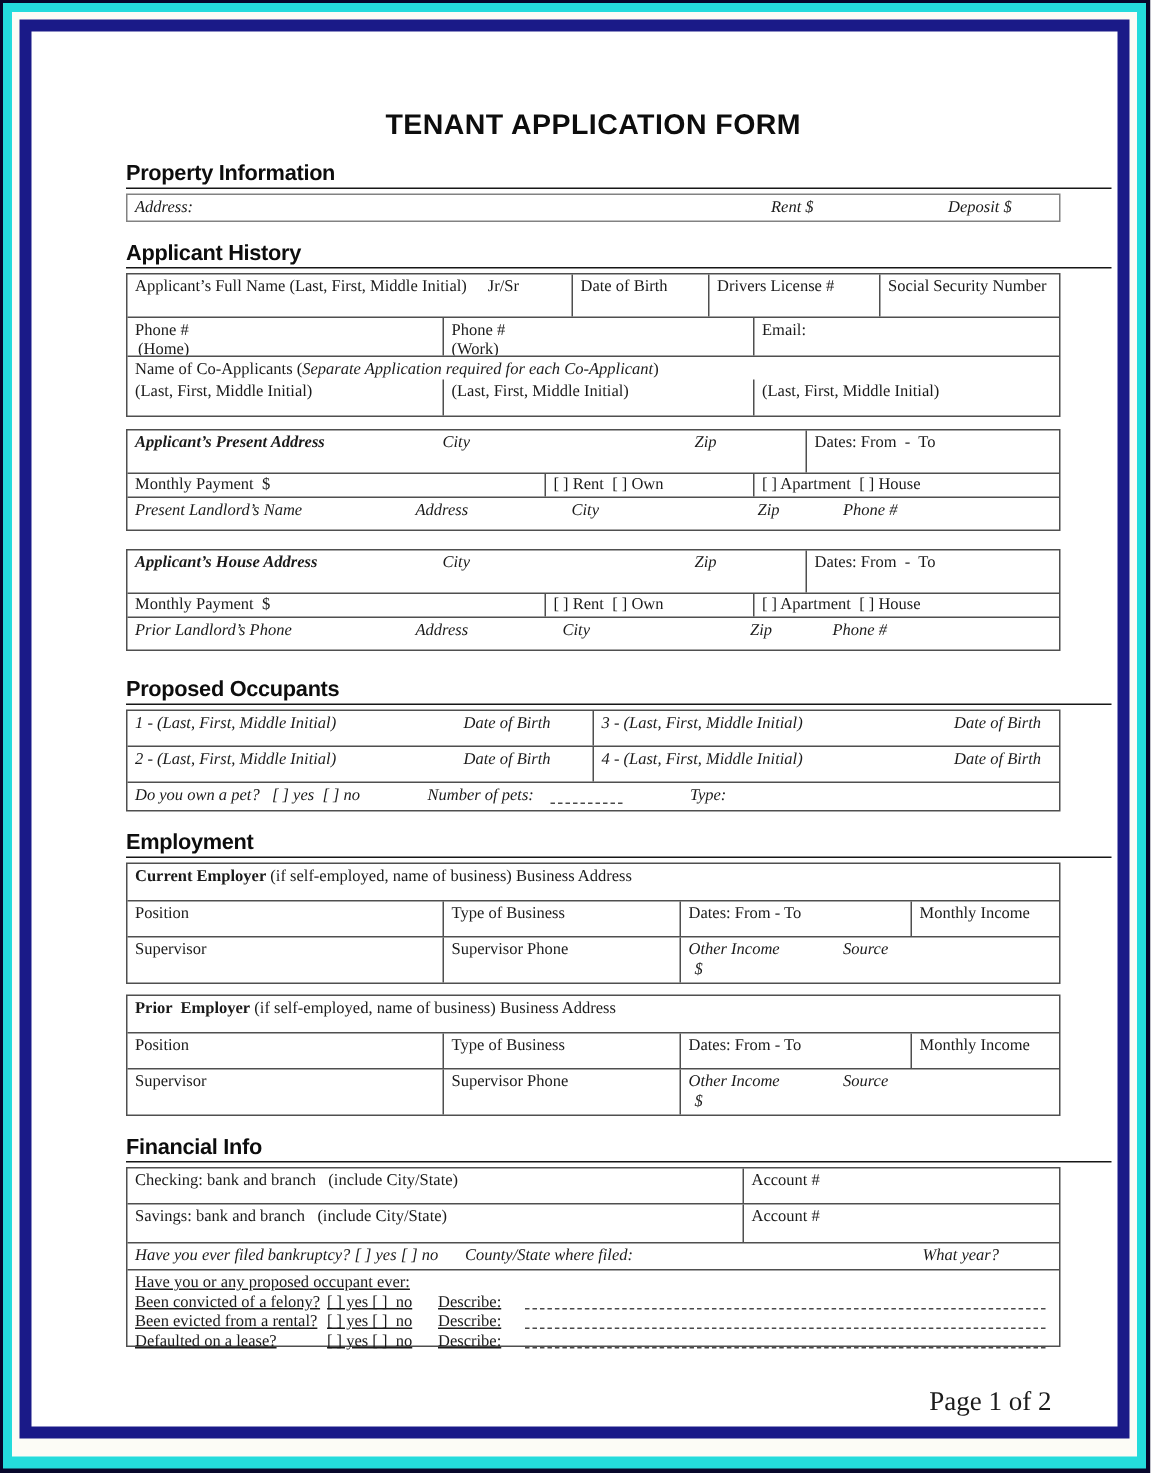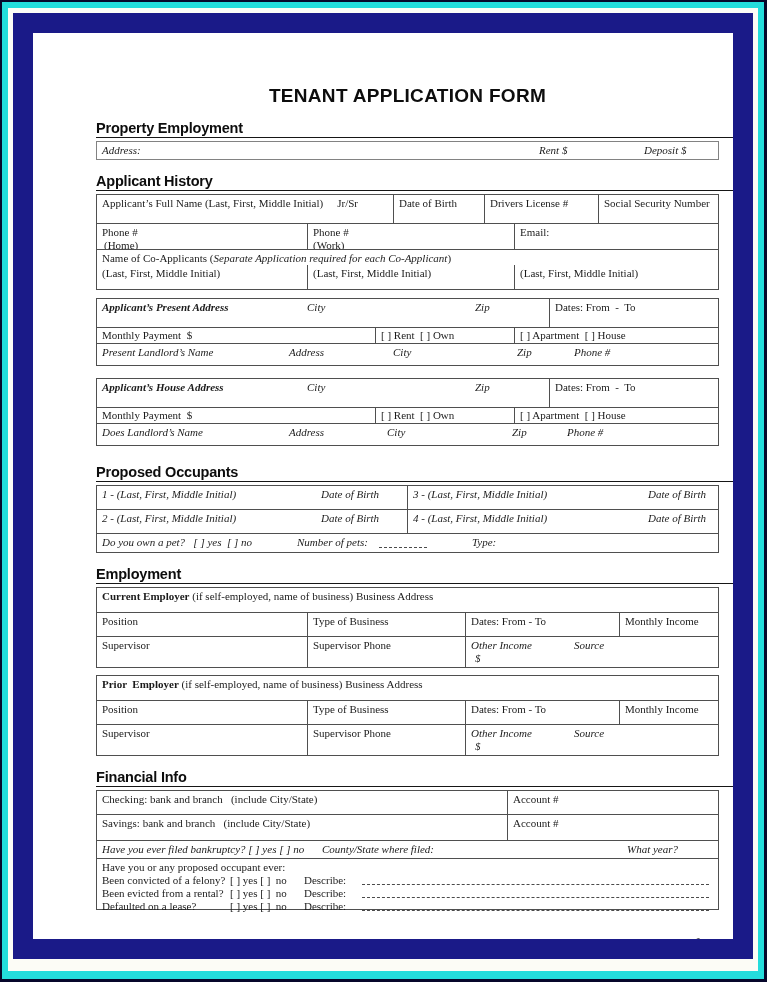--- a/index.html
+++ b/index.html
@@ -1,21 +1,21 @@
 <!DOCTYPE html>
 <html><head>
 <meta charset="utf-8">
 <style>
   * { margin:0; padding:0; box-sizing:border-box; }
   html,body { width:767px; height:982px; }
   body { font-family:"Liberation Serif", serif; color:#1b1b1b; background:#fff; }
   .frame-outer { width:767px; height:982px; background:#07072b; padding:2px 3px 3px 2px; }
   .frame-cyan  { width:100%; height:100%; background:#24dcdc; padding:6px 6px 8px 6px; }
   .frame-gap   { width:100%; height:100%; background:#fcfcf6; padding:5px 5px 12px 5px; }
-  .frame-navy  { width:100%; height:100%; background:#1a1a88; padding:20px; }
+  .frame-navy  { width:100%; height:100%; background:#1a1a88; padding:8px; }
   .page        { width:100%; height:100%; background:#ffffff; overflow:hidden; }
   .content { margin-left:63px; width:657px; }
   .doc-title { margin-top:52px; width:623px; text-align:center; font-family:"Liberation Sans", sans-serif;
                font-weight:800; font-size:19px; letter-spacing:.3px; color:#0d0d0d; }
   .sec-head { margin-top:13px; margin-bottom:3px; width:657px; border-bottom:1px solid #161616;
               font-family:"Liberation Sans", sans-serif; font-weight:700; font-size:14.5px;
               letter-spacing:-.2px; padding-bottom:1px; color:#0d0d0d; }
   .t { width:623px; border:1px solid #4f4f4f; font-size:11px; line-height:13px; background:#fff; }
   .t.gray { border-color:#828282; }
   .tr { display:flex; border-top:1px solid #4f4f4f; position:relative; }
@@ -45,24 +45,24 @@
 
 <div class="frame-outer">
 <div class="frame-cyan">
 <div class="frame-gap">
 <div class="frame-navy">
 <div class="page">
 <div class="content">
 
   <div class="doc-title">TENANT APPLICATION FORM</div>
 
-  <div class="sec-head">Property Employment</div>
+  <div class="sec-head">Property Information</div>
   <div class="t gray" style="height:19px; position:relative;">
     <span class="abs" style="left:5px">Address:</span>
-    <span class="abs" style="left:442px">Rent $</span>
+    <span class="abs" style="left:429px">Rent $</span>
     <span class="abs" style="left:547px">Deposit $</span>
   </div>
 
   <div class="sec-head">Applicant History</div>
   <div class="t">
     <div class="tr first" style="height:28px">
       <div class="td first" style="width:296px">
         <span>Applicant’s Full Name (Last, First, Middle Initial)</span><span style="margin-left:14px">Jr/Sr</span>
       </div>
       <div class="td" style="width:91px"><span>Date of Birth</span></div>
@@ -130,21 +130,21 @@
       </div>
       <div class="td grow"><span class="pre">Dates: From  -  To</span></div>
     </div>
     <div class="tr" style="height:16px">
       <div class="td first" style="width:278px; padding-top:1px"><span class="pre">Monthly Payment  $</span></div>
       <div class="td" style="width:139px; padding-top:1px"><span class="pre">[ ] Rent  [ ] Own</span></div>
       <div class="td grow" style="padding-top:1px"><span class="pre">[ ] Apartment  [ ] House</span></div>
     </div>
     <div class="tr" style="height:22px">
       <div class="fullrow">
-        <span class="abs" style="left:5px">Does Landlord’s Name</span>
+        <span class="abs" style="left:5px">Prior Landlord’s Phone</span>
         <span class="abs" style="left:192px">Address</span>
         <span class="abs" style="left:290px">City</span>
         <span class="abs" style="left:415px">Zip</span>
         <span class="abs" style="left:470px">Phone #</span>
       </div>
     </div>
   </div>
 
   <div class="sec-head" style="margin-top:18px">Proposed Occupants</div>
   <div class="t">
@@ -237,21 +237,21 @@
       <div class="td first" style="width:410px"><span class="pre">Savings: bank and branch   (include City/State)</span></div>
       <div class="td grow">Account #</div>
     </div>
     <div class="tr" style="height:18px">
       <div class="fullrow">
         <span class="abs" style="left:5px">Have you ever filed bankruptcy? [ ] yes [ ] no</span>
         <span class="abs" style="left:225px">County/State where filed:</span>
         <span class="abs" style="left:530px">What year?</span>
       </div>
     </div>
-    <div class="tr" style="height:51px; display:block; padding:2px 5px 0 5px;">
+    <div class="tr" style="height:51px; display:block; padding:2px 5px 0 5px;text-decoration:underline;">
       <div class="qline">
                     <span>Have you or any proposed occupant ever:</span>
                   </div>
       <div class="qline">
         <span class="q">Been convicted of a felony?</span>
         <span class="yn">[ ] yes [ ]  no</span>
         <span class="dsc">Describe:</span>
         <span class="dline"></span>
       </div>
       <div class="qline">

